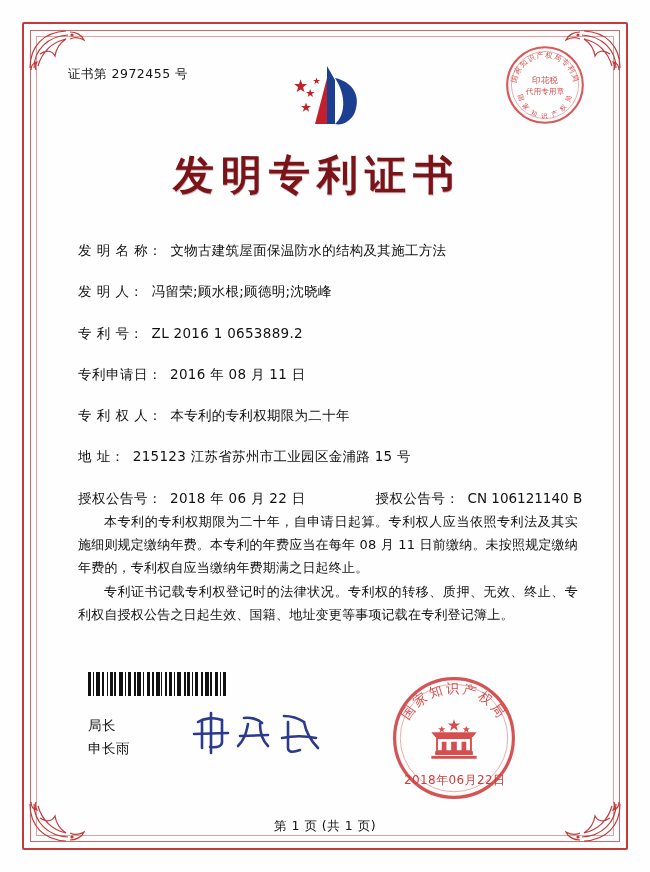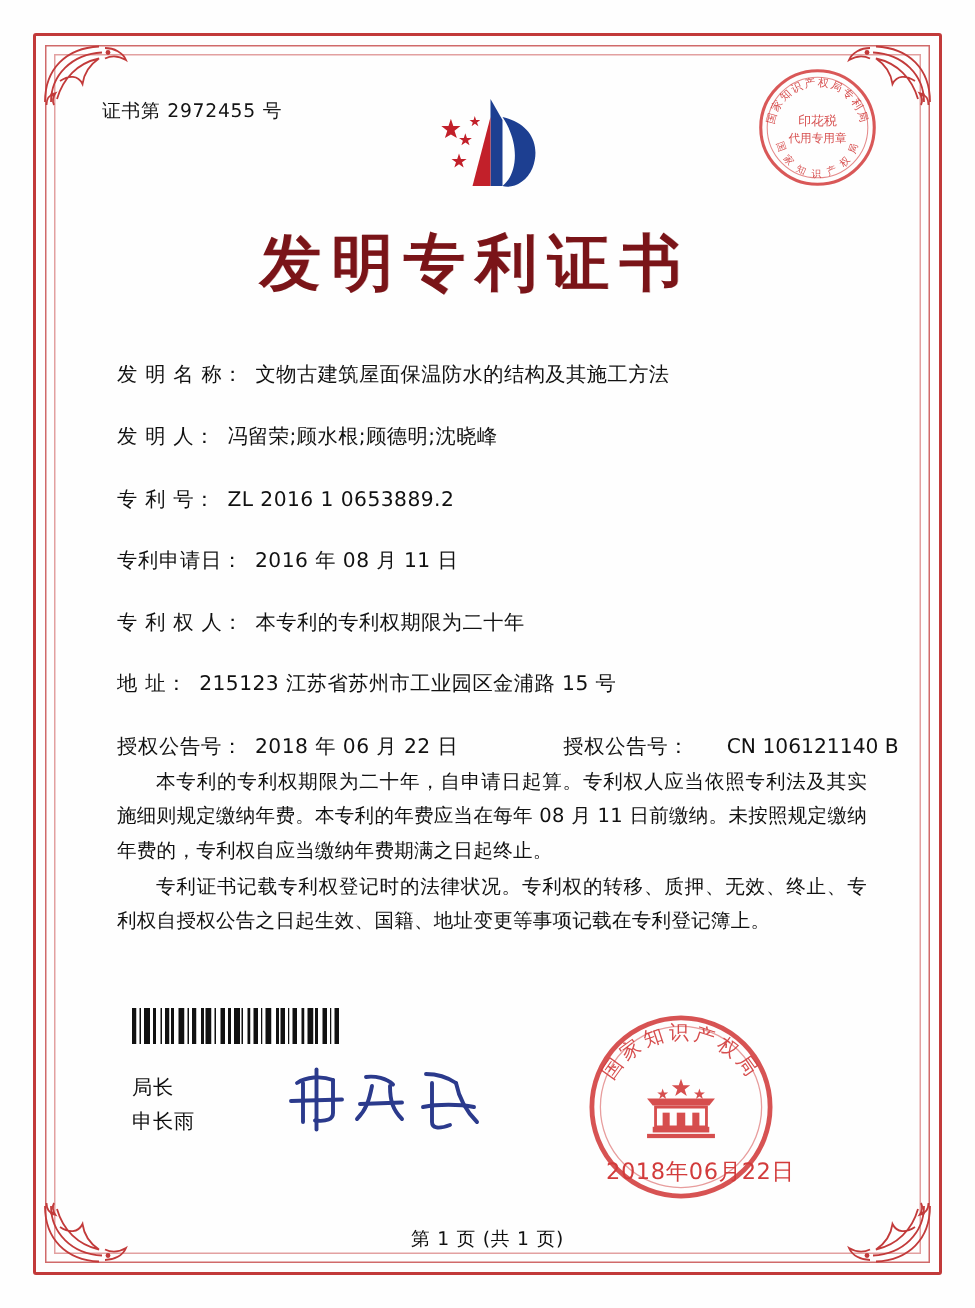--- a/index.html
+++ b/index.html
@@ -126,21 +126,20 @@
     flex: 0 0 auto;
   }
   .row .lbl2 {
     flex: 0 0 auto;
     padding-left: 70px;
     letter-spacing: 0.5px;
   }
   .row .val2 {
     flex: 1 1 auto;
     padding-left: 8px;
-    margin-left: 17px;
   }
 
   
   .body-text {
     position: absolute;
     left: 78px;
     right: 72px;
     top: 511px;
     font-size: 13px;
     line-height: 1.75;
@@ -196,21 +195,21 @@
     top: 672px;
     width: 132px;
     height: 132px;
   }
   .seal-main svg { width: 100%; height: 100%; display: block; }
 
   .seal-date {
     position: absolute;
     left: 404px;
     top: 772px;
-    font-size: 15px;
+    font-size: 12px;
     color: #d23b3b;
     letter-spacing: 0.4px;
     white-space: nowrap;
   }
 
   
   .footer {
     position: absolute;
     left: 0; right: 0;
     top: 818px;

